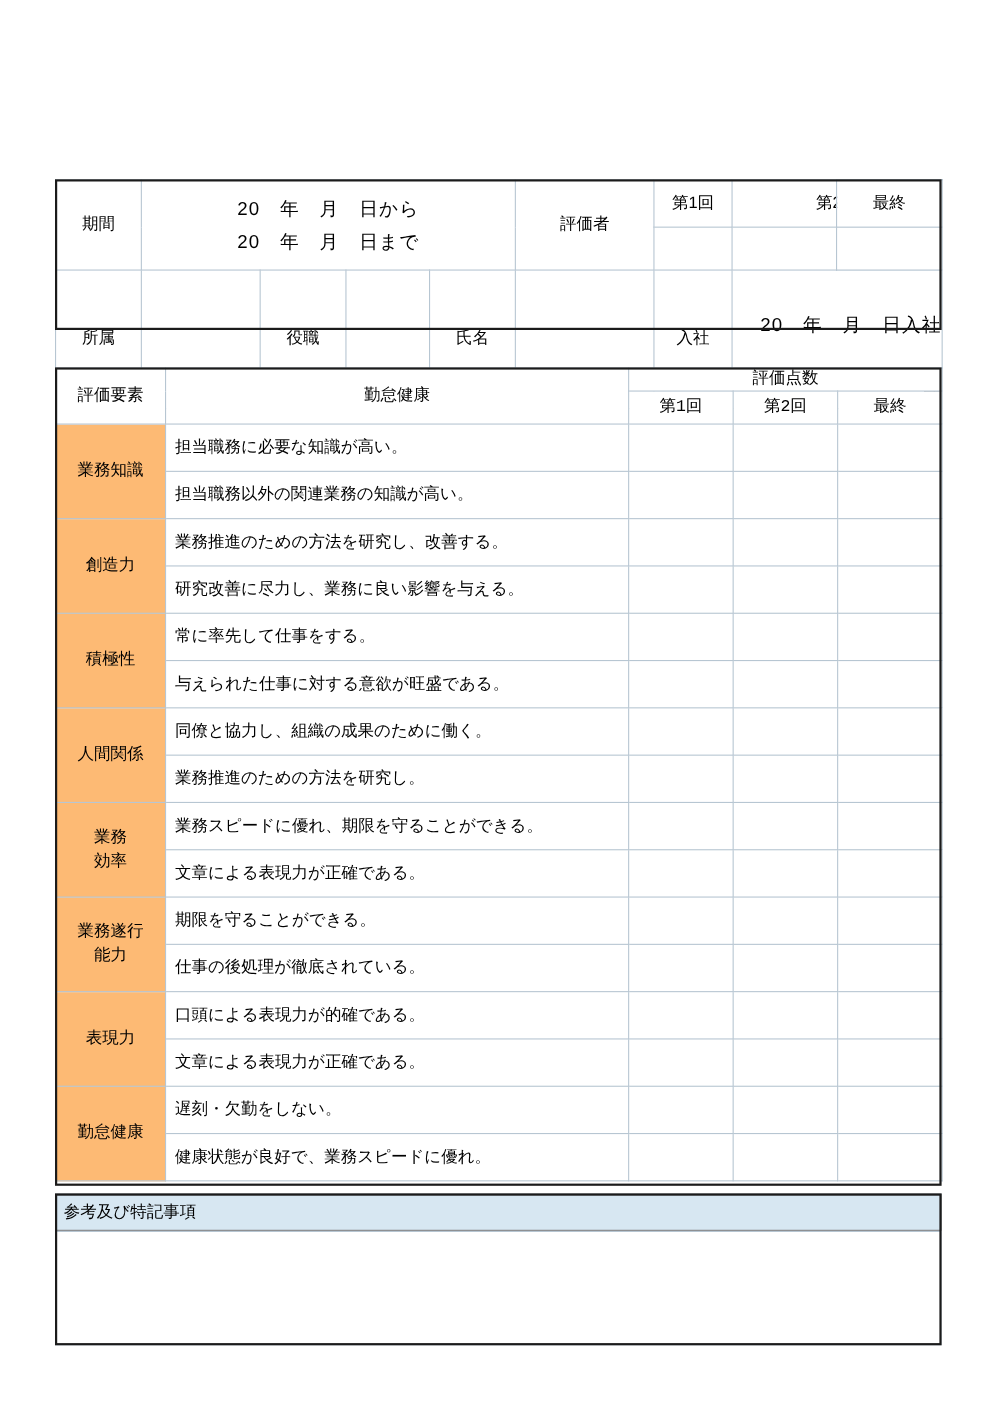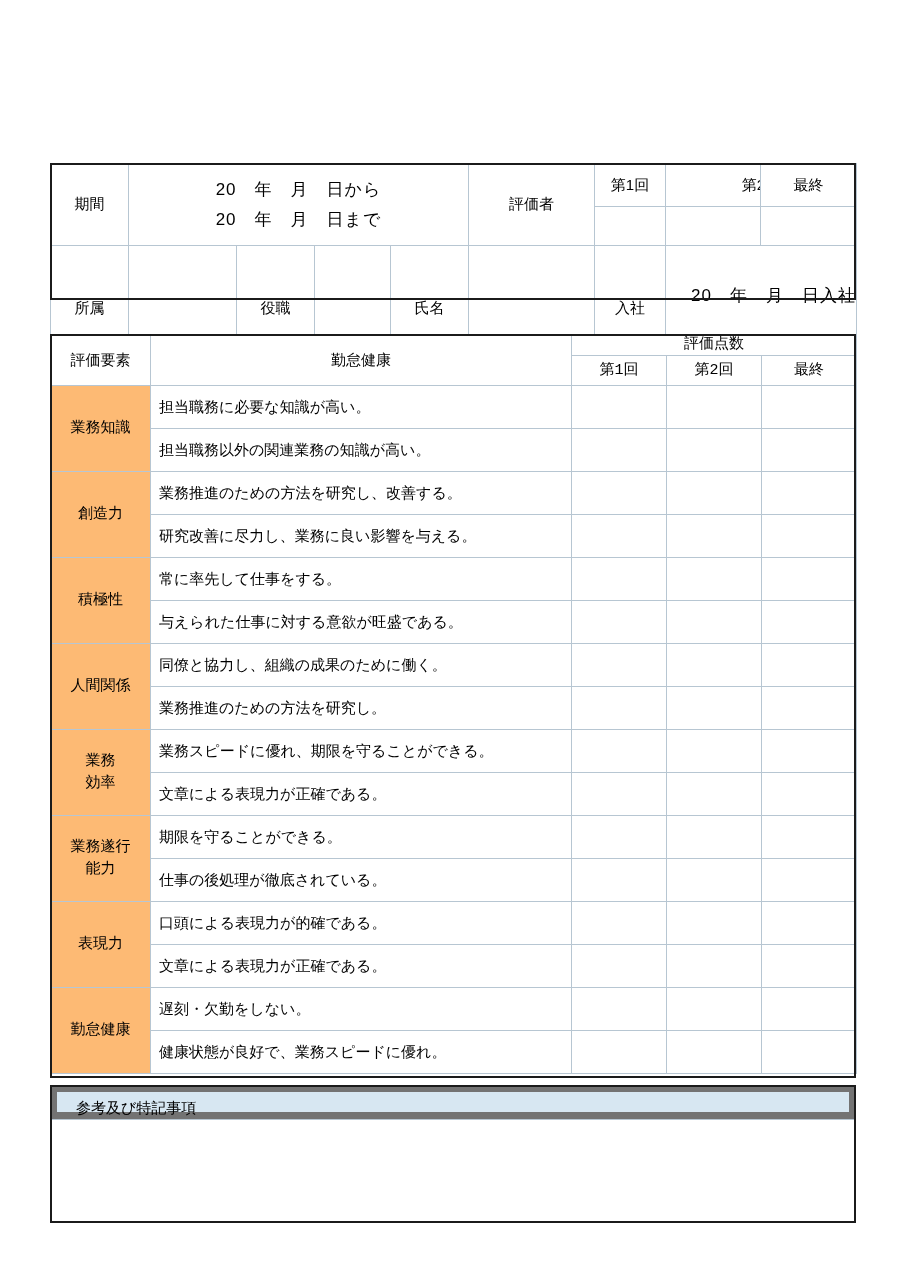--- a/index.html
+++ b/index.html
@@ -102,24 +102,24 @@
   
   #notes-frame { left: 50px; top: 1085px; width: 806px; height: 138px; }
   #notes-head {
     position: absolute;
     left: 50px;
     top: 1085px;
     width: 806px;
     height: 34px;
     box-sizing: border-box;
     background: #d7e7f2;
-    border: 7px solid #737373;
+    border: 1px solid #737373;
     font-size: 15px;
     line-height: 32px;
-    padding-left: 19px;
+    padding-left: 7px;
     text-align: left;
   }
   #notes-body {
     position: absolute;
     left: 50px;
     top: 1119px;
     width: 806px;
     height: 104px;
     box-sizing: border-box;
     background: #ffffff;

